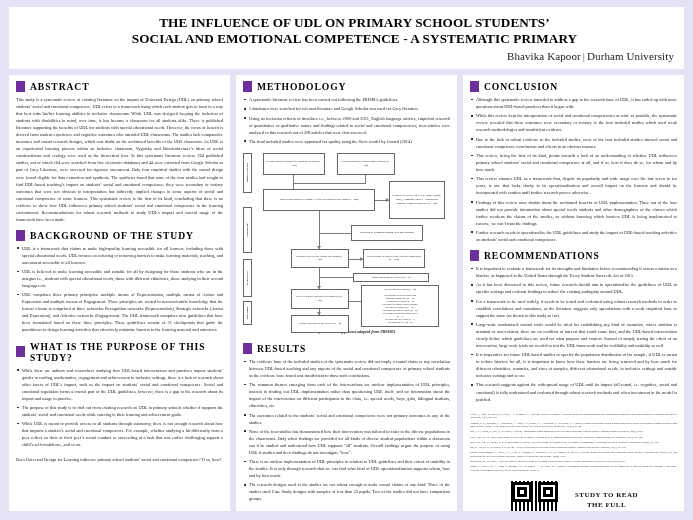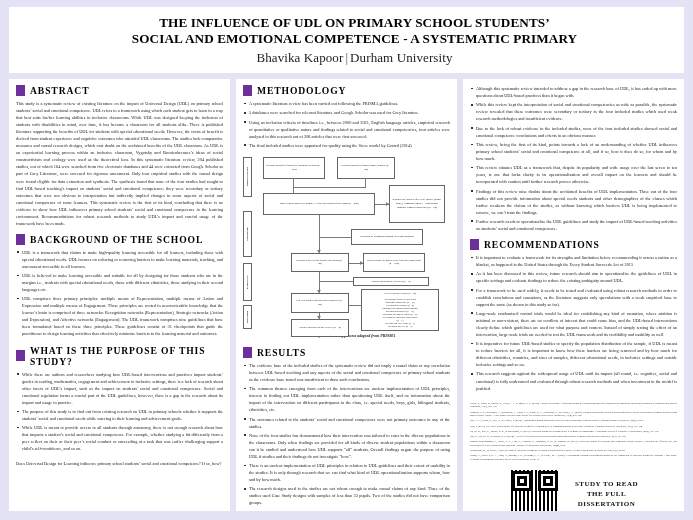--- a/index.html
+++ b/index.html
@@ -37,23 +37,24 @@
     font-family: "Liberation Serif", serif;
     font-weight: bold;
     font-size: 13.2px;
     line-height: 1.18;
     letter-spacing: 0.1px;
     color: #000;
   }
   .poster-title .line2 { display: block; }
   .poster-authors {
     margin-top: 4px;
-    font-size: 13px;
+    font-size: 11px;
     color: #222;
     letter-spacing: 0.1px;
+    text-align: right;
   }
   .poster-authors .sep { color: #555; padding: 0 2px; }
 
   
   .columns {
     display: flex;
     gap: 6px;
     flex: 1 1 auto;
     min-height: 0;
     border-radius: 15px;
@@ -266,21 +267,21 @@
         <div class="sec-head">
           <span class="sec-mark"></span>
           <span class="sec-title">ABSTRACT</span>
         </div>
         <p class="para">This study is a systematic review of existing literature on the impact of Universal Design (UDL) on primary school students’ social and emotional competence. UDL refers to a framework using which each student gets to learn in a way that best suits his/her learning abilities in inclusive classrooms. While UDL was designed keeping the inclusion of students with disabilities in mind, over time, it has become a classroom for all students alike. There is published literature supporting the benefits of UDL for students with special educational needs. However, the focus of benefit is derived from student experience and cognitive outcomes who attended UDL classrooms. The studies lack comparative measures and causal research designs, which cast doubt on the acclaimed benefits of the UDL classroom. As UDL is an experiential learning process within an inclusive classroom, Vygotsky and Bronfenbrenner’s ideas of social constructivism and ecology were used as the theoretical lens. In this systematic literature review, 204 published studies, out of which 164 were searched from five electronic databases and 44 were extracted from Google Scholar as part of Grey Literature, were screened for rigorous assessment. Only four empirical studies with the causal design were found eligible for data extraction and synthesis. The synthesis found that none of the four studies had sought to find UDL-based teaching’s impact on students’ social and emotional competence; they were secondary or tertiary outcomes that were not obvious to interpretation but indirectly implied changes in some aspects of social and emotional competence of some learners. This systematic review is the first of its kind, concluding that there is no evidence to show how UDL influences primary school students’ social and emotional competence in the learning environment. Recommendations for robust research methods to study UDL’s impact and careful usage of the framework have been made.</p>
       </div>
 
       <div class="section">
         <div class="sec-head">
           <span class="sec-mark"></span>
-          <span class="sec-title">BACKGROUND OF THE SCHOOL</span>
+          <span class="sec-title">BACKGROUND OF THE STUDY</span>
         </div>
         <ul class="bullets">
           <li>UDL is a framework that claims to make high-quality learning accessible for all learners, including those with special educational needs. UDL focuses on reducing or removing barriers to make learning materials, teaching, and assessment accessible to all learners.</li>
           <li>UDL is believed to make learning accessible and suitable for all by designing for those students who are in the margins i.e., students with special educational needs, those with different ethnicities, those studying in their second languages etc.</li>
           <li>UDL comprises three primary principles: multiple means of Representation, multiple means of Action and Expression and multiple means of Engagement. These principles are rooted in neuroscientific knowledge that the learner’s brain is comprised of three networks: Recognition networks (Representation), Strategic networks (Action and Expression), and Affective networks (Engagement). The UDL framework comprises nine guidelines that have been formulated based on these three principles. These guidelines consist of 31 checkpoints that guide the practitioner to design learning activities that effectively minimise barriers to the learning material and outcomes.</li>
         </ul>
       </div>
 
       <div class="section">
         <div class="sec-head">
@@ -406,20 +407,24 @@
           <li>There is an unclear implementation of UDL principles in relation to UDL guidelines and their extent of usability in the studies. It is only through research that we can find what kind of UDL operationalisation supports whom, how and by how much.</li>
           <li>The research designs used in the studies are not robust enough to make causal claims of any kind. Three of the studies used Case Study designs with samples of less than 33 pupils. Two of the studies did not have comparison groups.</li>
         </ul>
       </div>
 
     </div>
 
     <div class="col">
 
       <div class="section">
+        <div class="sec-head">
+          <span class="sec-mark"></span>
+          <span class="sec-title">CONCLUSION</span>
+        </div>
         <ul class="bullets">
           <li>Although this systematic review intended to address a gap in the research base of UDL, it has ended up with more questions about UDL-based practices than it began with.</li>
           <li>While this review kept the interpretation of social and emotional competencies as wide as possible, the systematic review revealed that these outcomes were secondary or tertiary in the four included studies which used weak research methodologies and insufficient evidence.</li>
           <li>Due to the lack of robust evidence in the included studies, none of the four included studies showed social and emotional competence conclusions and effects in an obvious manner.</li>
           <li>This review, being the first of its kind, points towards a lack of an understanding of whether UDL influences primary school students’ social and emotional competence at all, and if so, how it does do so, for whom and by how much.</li>
           <li>This review situates UDL as a framework that, despite its popularity and wide usage over the last seven to ten years, is one that lacks clarity in its operationalisation and overall impact on the learners and should be incorporated with caution until further research proves otherwise.</li>
           <li>Findings of this review raise doubts about the acclaimed benefits of UDL implementation. Three out of the four studies did not provide information about special needs students and other demographics of the classes which further weakens the claims of the studies, as without knowing which barriers UDL is being implemented to remove, we can’t trust the findings.</li>
           <li>Further research needs to operationalise the UDL guidelines and study the impact of UDL-based teaching activities on students’ social and emotional competence.</li>
         </ul>
       </div>

